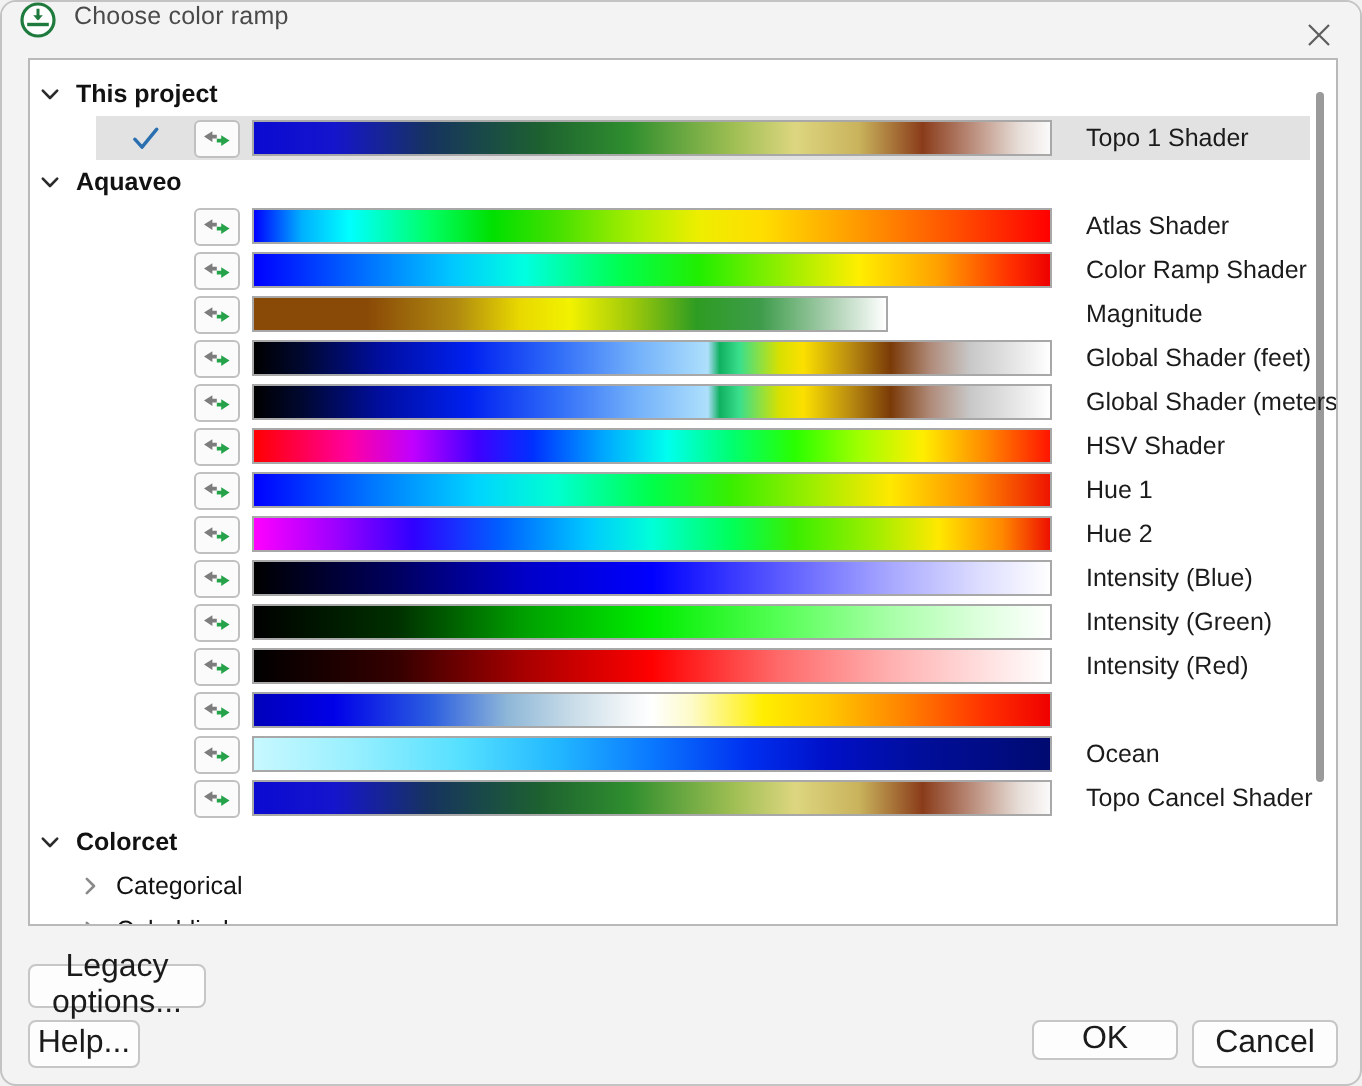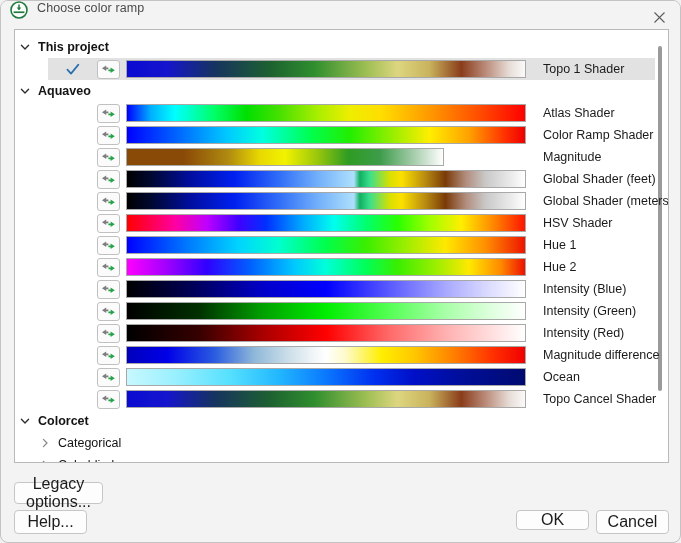--- a/index.html
+++ b/index.html
@@ -190,21 +190,21 @@
   }
   #legacy-options-button {
     left: 13px;
     top: 481px;
     width: 89px;
     height: 22px;
   }
   #help-button {
     left: 13px;
     top: 509px;
-    width: 73px;
+    width: 56px;
     height: 24px;
   }
   #ok-button {
     left: 515px;
     top: 509px;
     width: 73px;
     height: 20px;
   }
   #cancel-button {
     left: 595px;
@@ -395,21 +395,20 @@
         </div>
         <div class="ramp-row" style="top: 314px;">
           <div class="row-hl"></div>
           <span class="swap-btn">
             <svg width="17" height="11" viewBox="0 0 17 11">
               <path d="M6.2 1.6 L2.0 4.3 L6.2 7.0 L6.2 5.2 L8.4 5.2 L8.4 3.4 L6.2 3.4 Z" fill="#7d7d7d"></path>
               <path d="M10.6 3.6 L14.8 6.3 L10.6 9.0 L10.6 7.2 L8.4 7.2 L8.4 5.4 L10.6 5.4 Z" fill="#26a34a"></path>
             </svg>
           </span>
           <span class="ramp-swatch" style="width: 400px; background: linear-gradient(to right, rgb(0, 0, 187) 0%, rgb(0, 0, 232) 10%, rgb(42, 92, 224) 22%, rgb(143, 184, 216) 32%, rgb(200, 220, 232) 40%, rgb(242, 246, 248) 47%, rgb(255, 255, 255) 50%, rgb(253, 251, 200) 55%, rgb(255, 238, 0) 64%, rgb(255, 200, 0) 72%, rgb(255, 128, 0) 82%, rgb(255, 48, 0) 92%, rgb(240, 0, 0) 100%);"></span>
-          <span class="ramp-name">Magnitude difference</span>
         </div>
         <div class="ramp-row" style="top: 336px;">
           <div class="row-hl"></div>
           <span class="swap-btn">
             <svg width="17" height="11" viewBox="0 0 17 11">
               <path d="M6.2 1.6 L2.0 4.3 L6.2 7.0 L6.2 5.2 L8.4 5.2 L8.4 3.4 L6.2 3.4 Z" fill="#7d7d7d"></path>
               <path d="M10.6 3.6 L14.8 6.3 L10.6 9.0 L10.6 7.2 L8.4 7.2 L8.4 5.4 L10.6 5.4 Z" fill="#26a34a"></path>
             </svg>
           </span>
           <span class="ramp-swatch" style="width: 400px; background: linear-gradient(to right, rgb(200, 248, 255) 0%, rgb(154, 240, 255) 12%, rgb(85, 224, 255) 26%, rgb(34, 184, 255) 38%, rgb(10, 120, 255) 50%, rgb(0, 48, 240) 62%, rgb(0, 16, 200) 72%, rgb(0, 14, 154) 84%, rgb(0, 10, 112) 100%);"></span>

